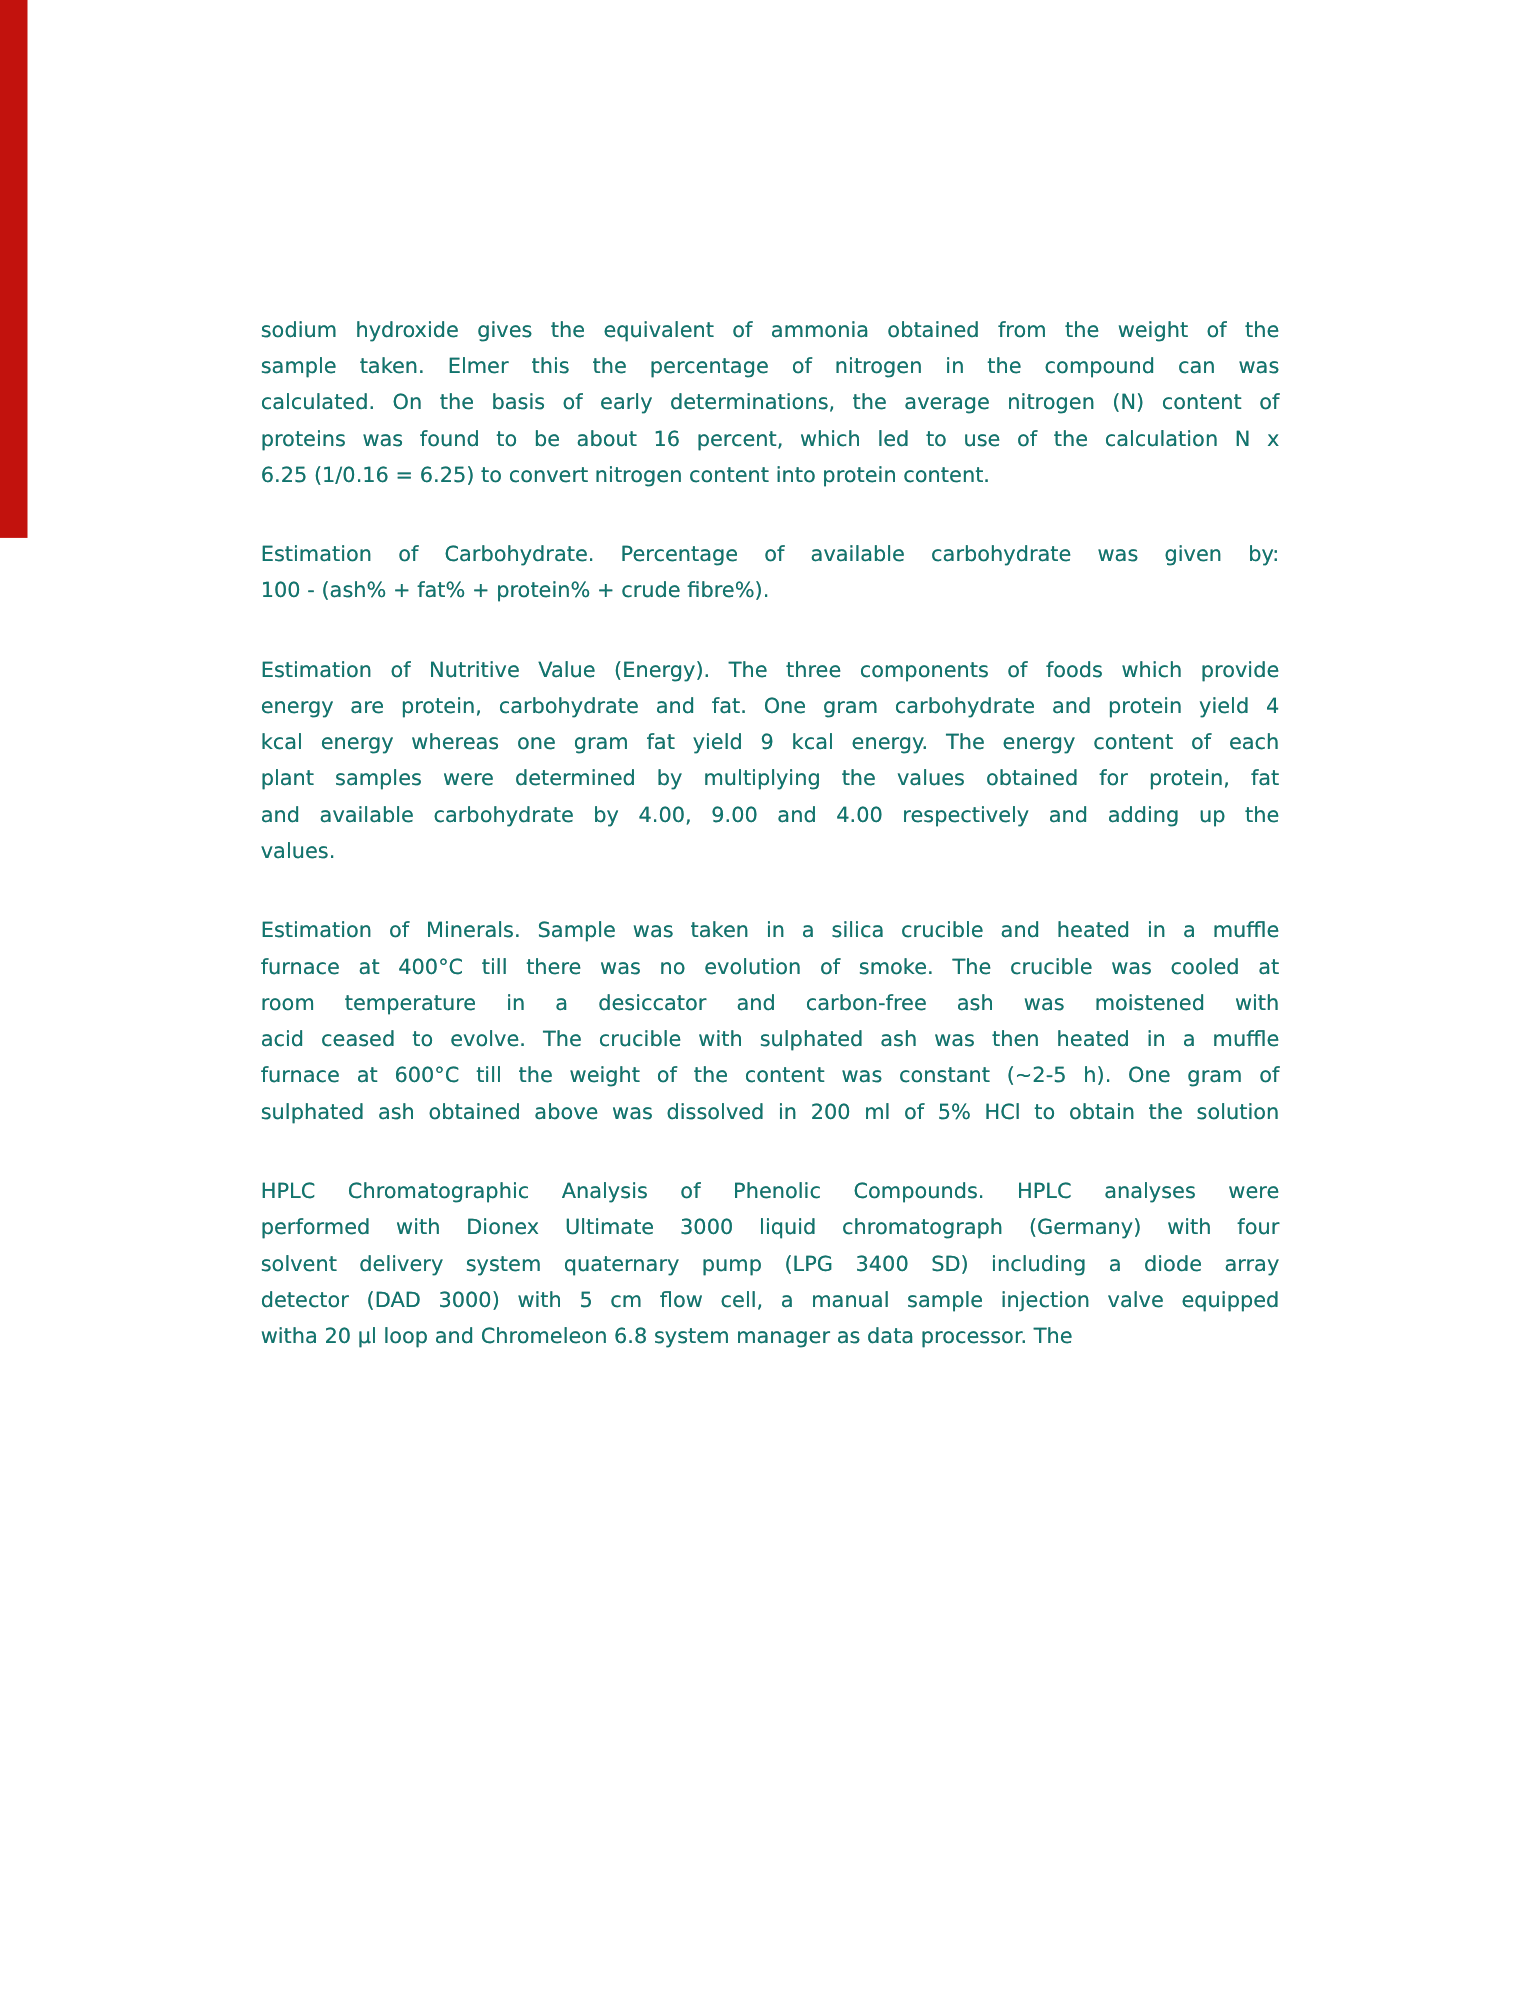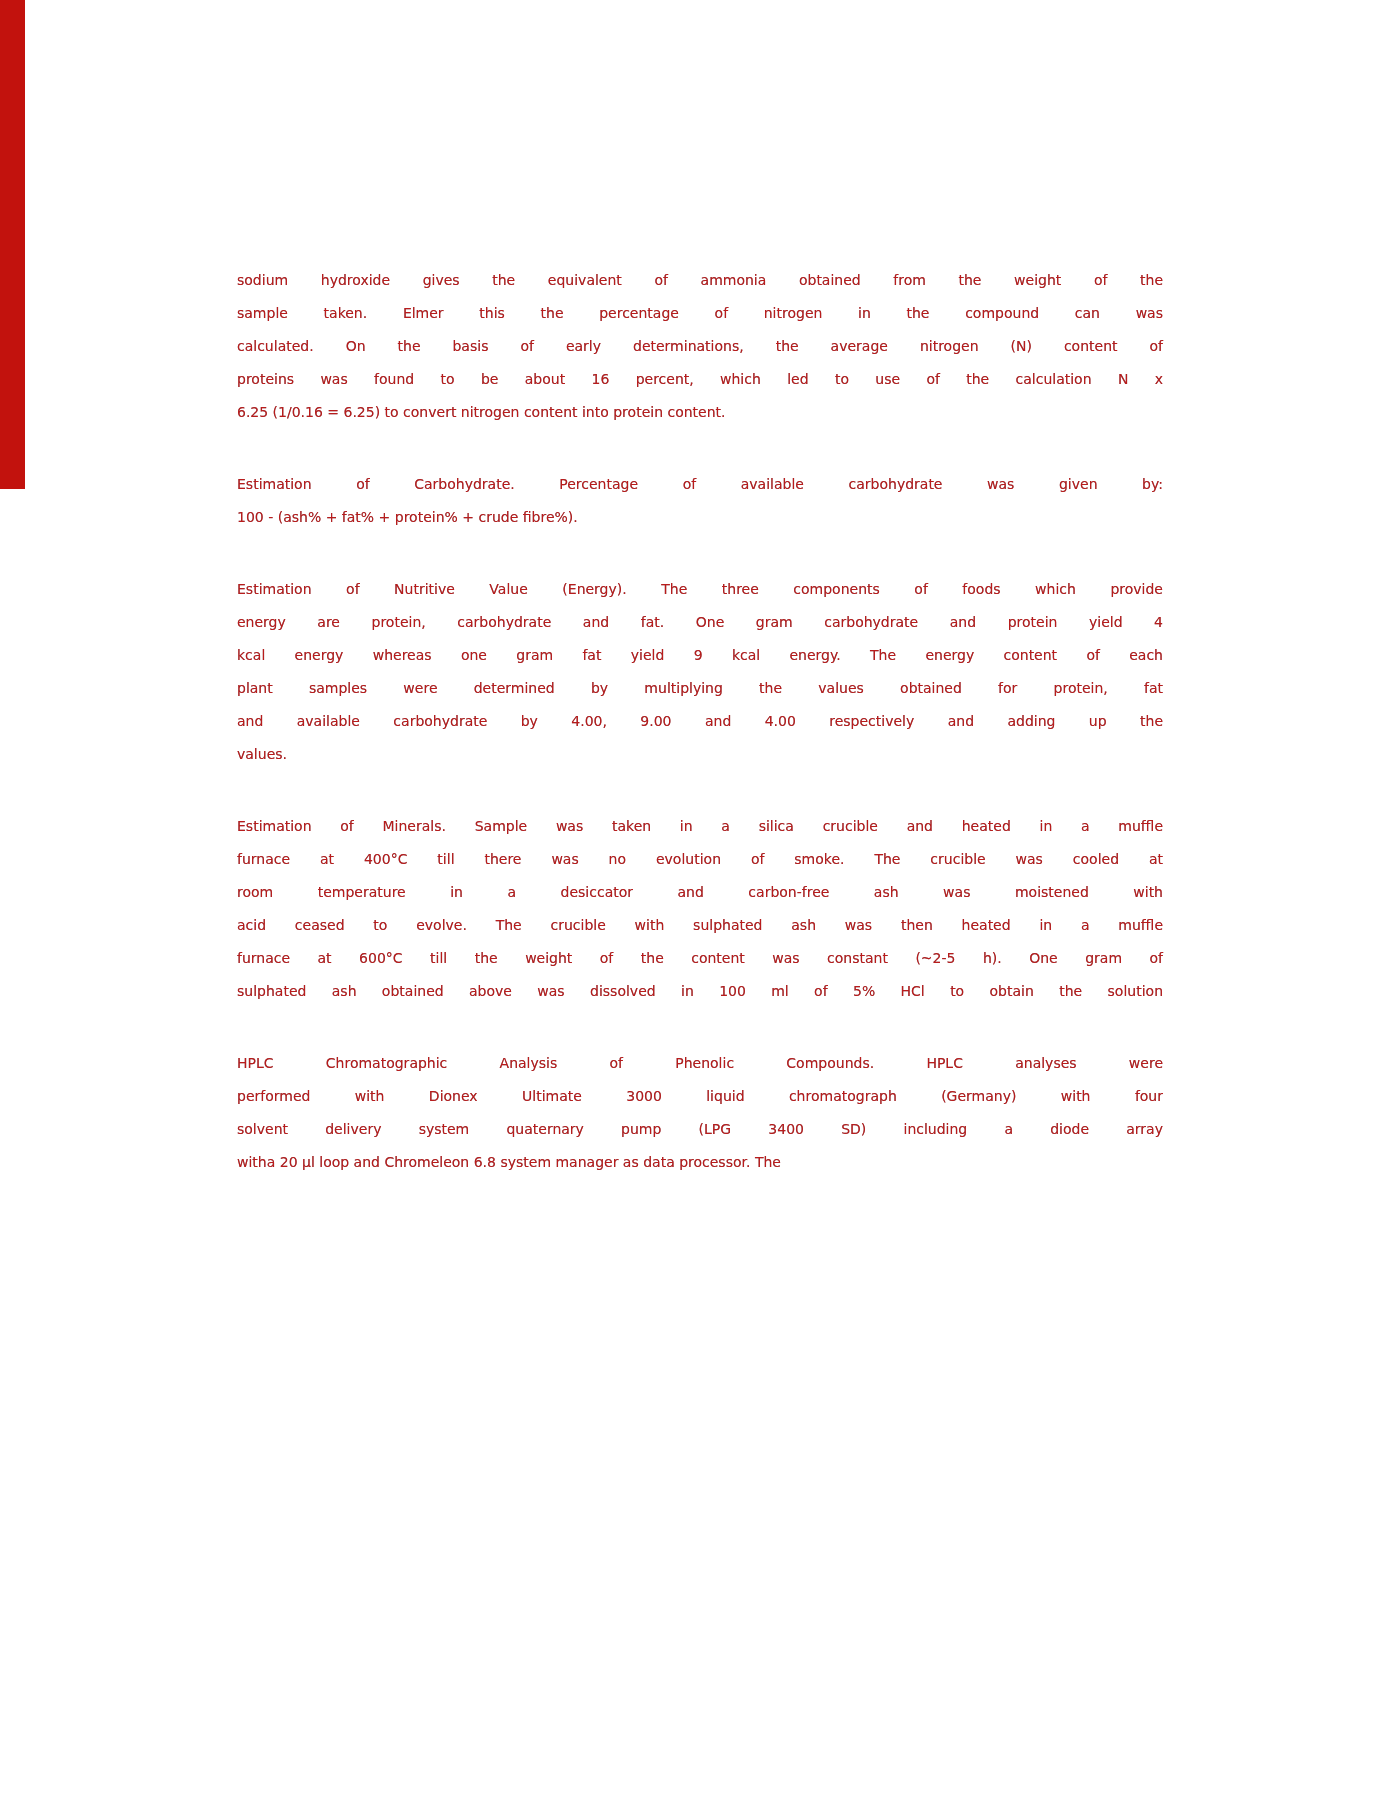--- a/index.html
+++ b/index.html
@@ -18,25 +18,25 @@
   .red-bar {
     position: absolute;
     left: 0;
     top: 0;
     width: 25px;
     height: 489px;
   }
   .text-block {
     position: absolute;
     left: 237px;
-    top: 264px;
+    top: 284px;
     width: 926px;
-    font-size: 14px;
+    font-size: 19px;
     line-height: 33px;
-    color: #b91c1c;
+    color: #0f766e;
     text-shadow: 0 0 0.5px rgba(45, 50, 61, 0.55);
   }
   .para {
     margin: 0 0 39px 0;
   }
   .line {
     text-align: justify;
     text-align-last: justify;
     text-justify: inter-word;
     white-space: normal;
@@ -75,24 +75,25 @@
       <div class="line">and available carbohydrate by 4.00, 9.00 and 4.00 respectively and adding up the</div>
       <div class="line last">values.</div>
     </div>
 
     <div class="para">
       <div class="line">Estimation of Minerals. Sample was taken in a silica crucible and heated in a muffle</div>
       <div class="line">furnace at 400°C till there was no evolution of smoke. The crucible was cooled at</div>
       <div class="line">room temperature in a desiccator and carbon-free ash was moistened with</div>
       <div class="line">acid ceased to evolve. The crucible with sulphated ash was then heated in a muffle</div>
       <div class="line">furnace at 600°C till the weight of the content was constant (~2-5 h). One gram of</div>
-      <div class="line">sulphated ash obtained above was dissolved in 100 ml of 5% HCl to obtain the solution</div>
+      <div class="line">sulphated ash obtained above was dissolved in 200 ml of 5% HCl to obtain the solution</div>
     </div>
 
     <div class="para">
       <div class="line">HPLC Chromatographic Analysis of Phenolic Compounds. HPLC analyses were</div>
       <div class="line">performed with Dionex Ultimate 3000 liquid chromatograph (Germany) with four</div>
       <div class="line">solvent delivery system quaternary pump (LPG 3400 SD) including a diode array</div>
+      <div class="line">detector (DAD 3000) with 5 cm flow cell, a manual sample injection valve equipped</div>
       <div class="line last">witha 20 µl loop and Chromeleon 6.8 system manager as data processor. The</div>
     </div>
 
   </div>
 </div>
 
 </body></html>

